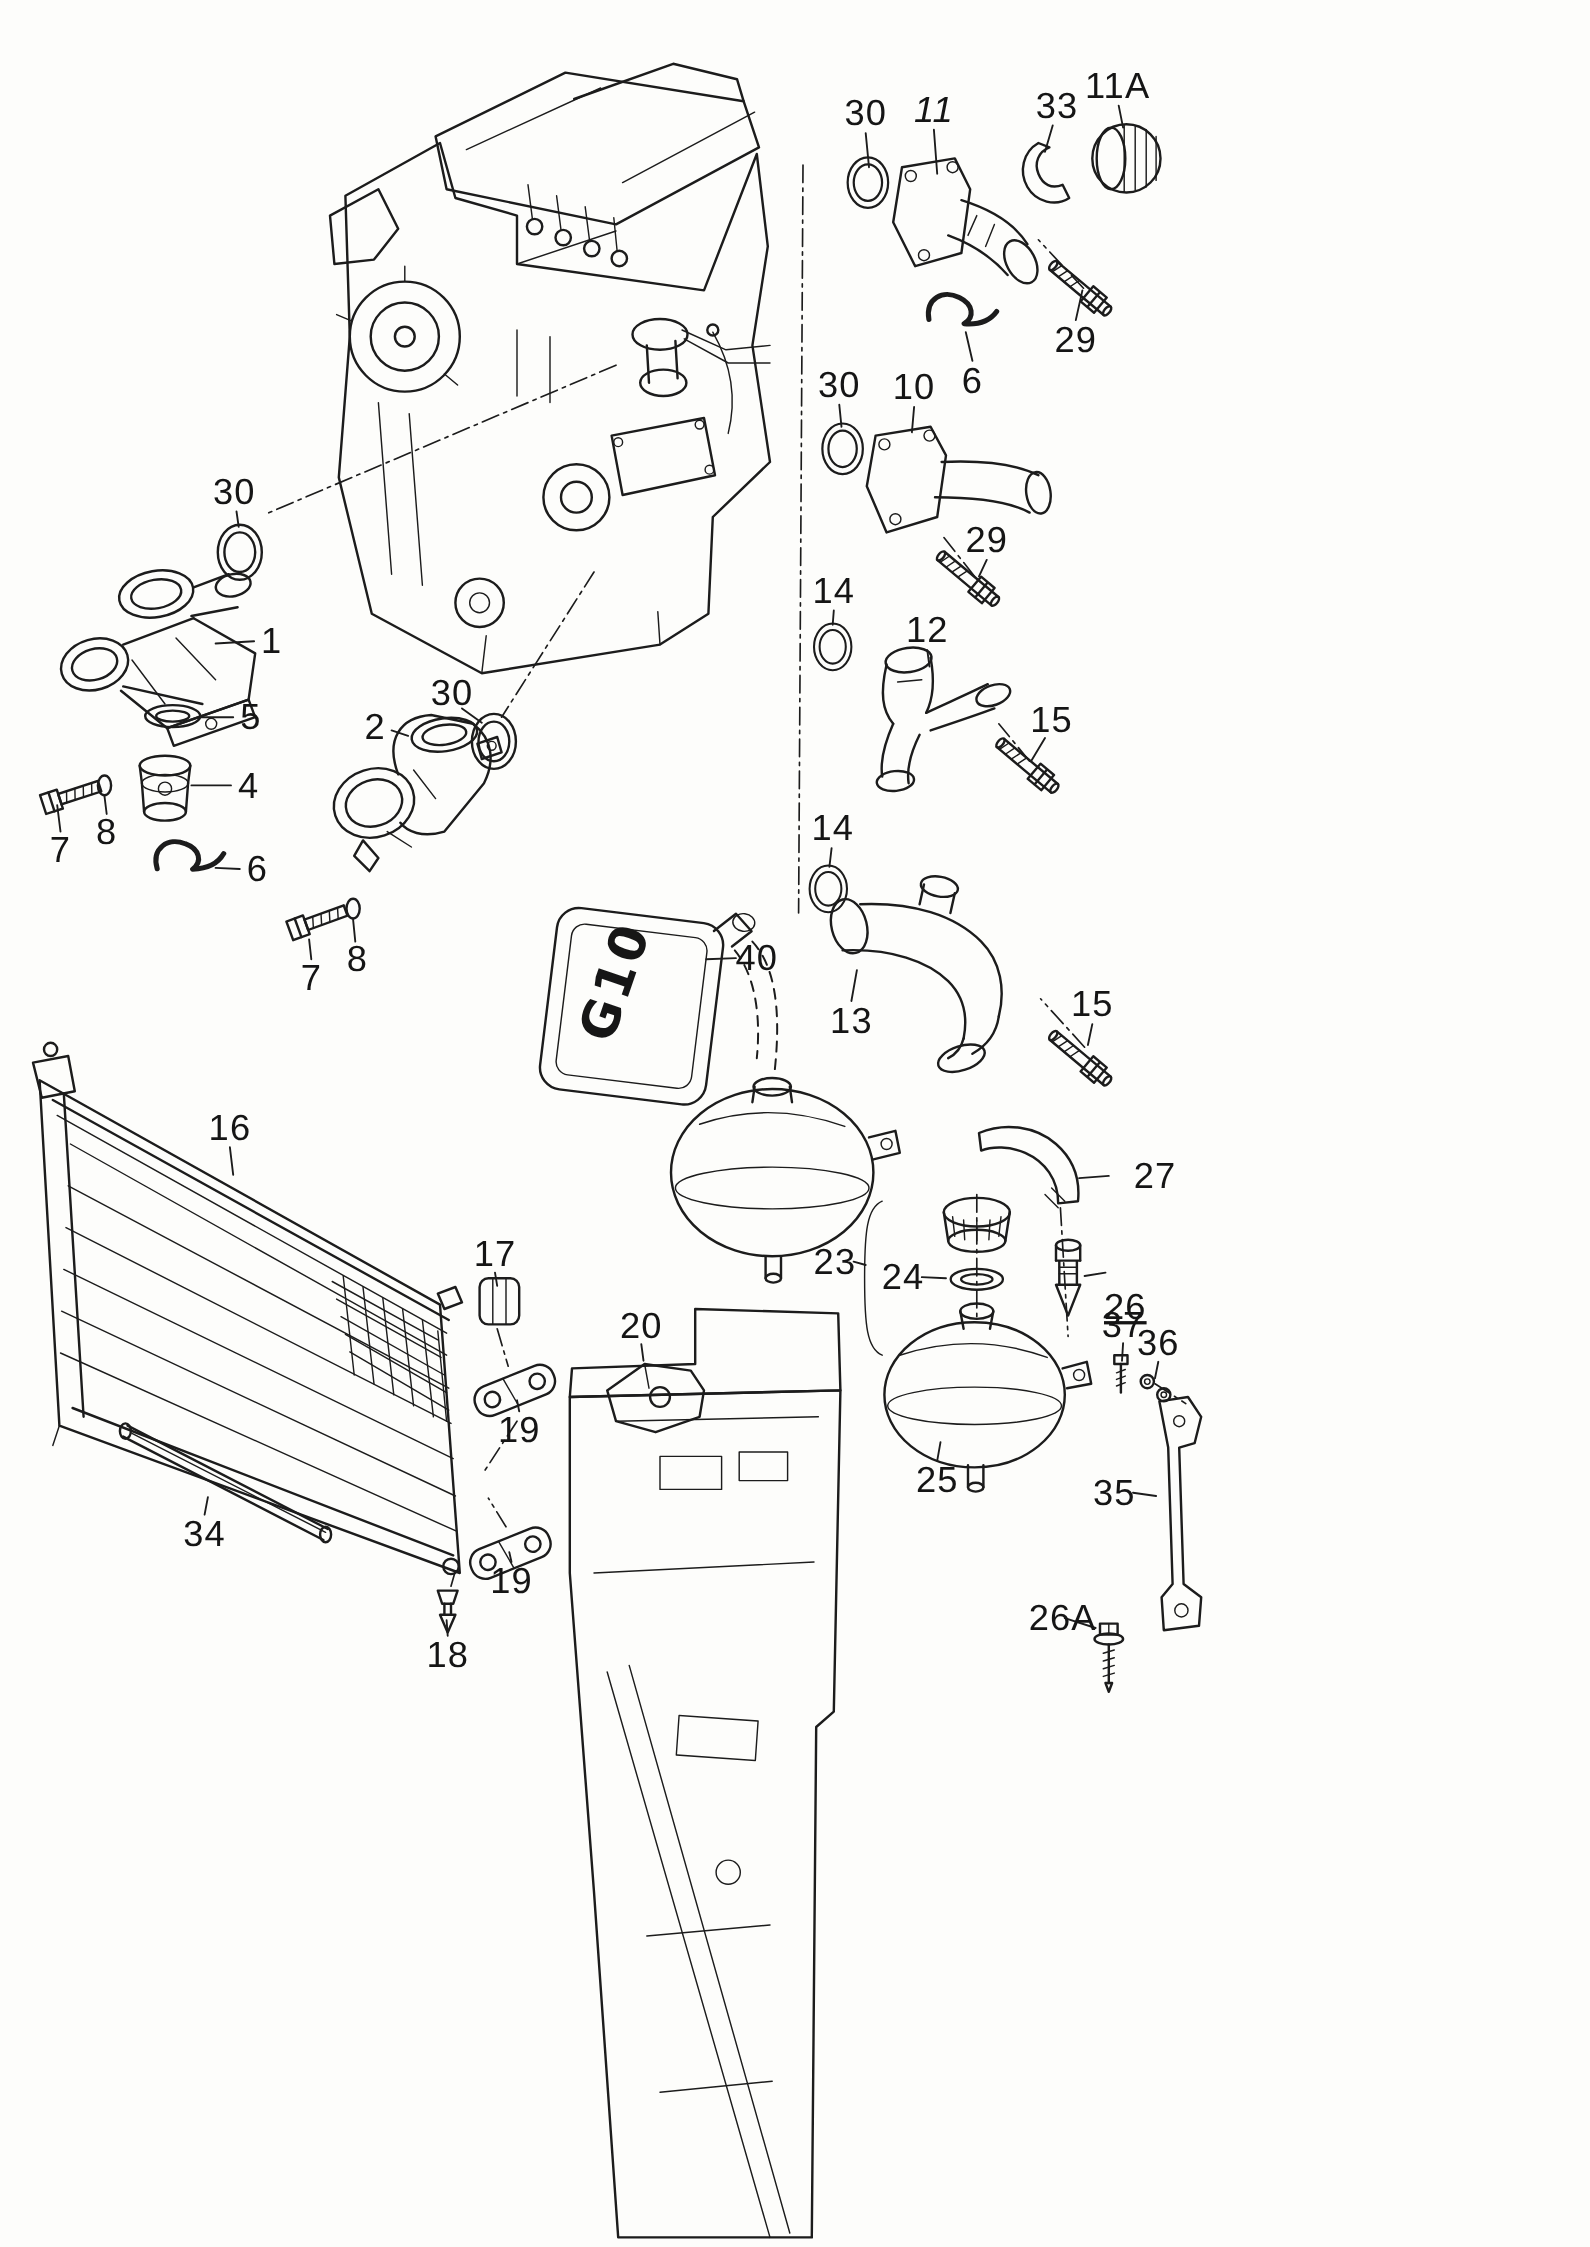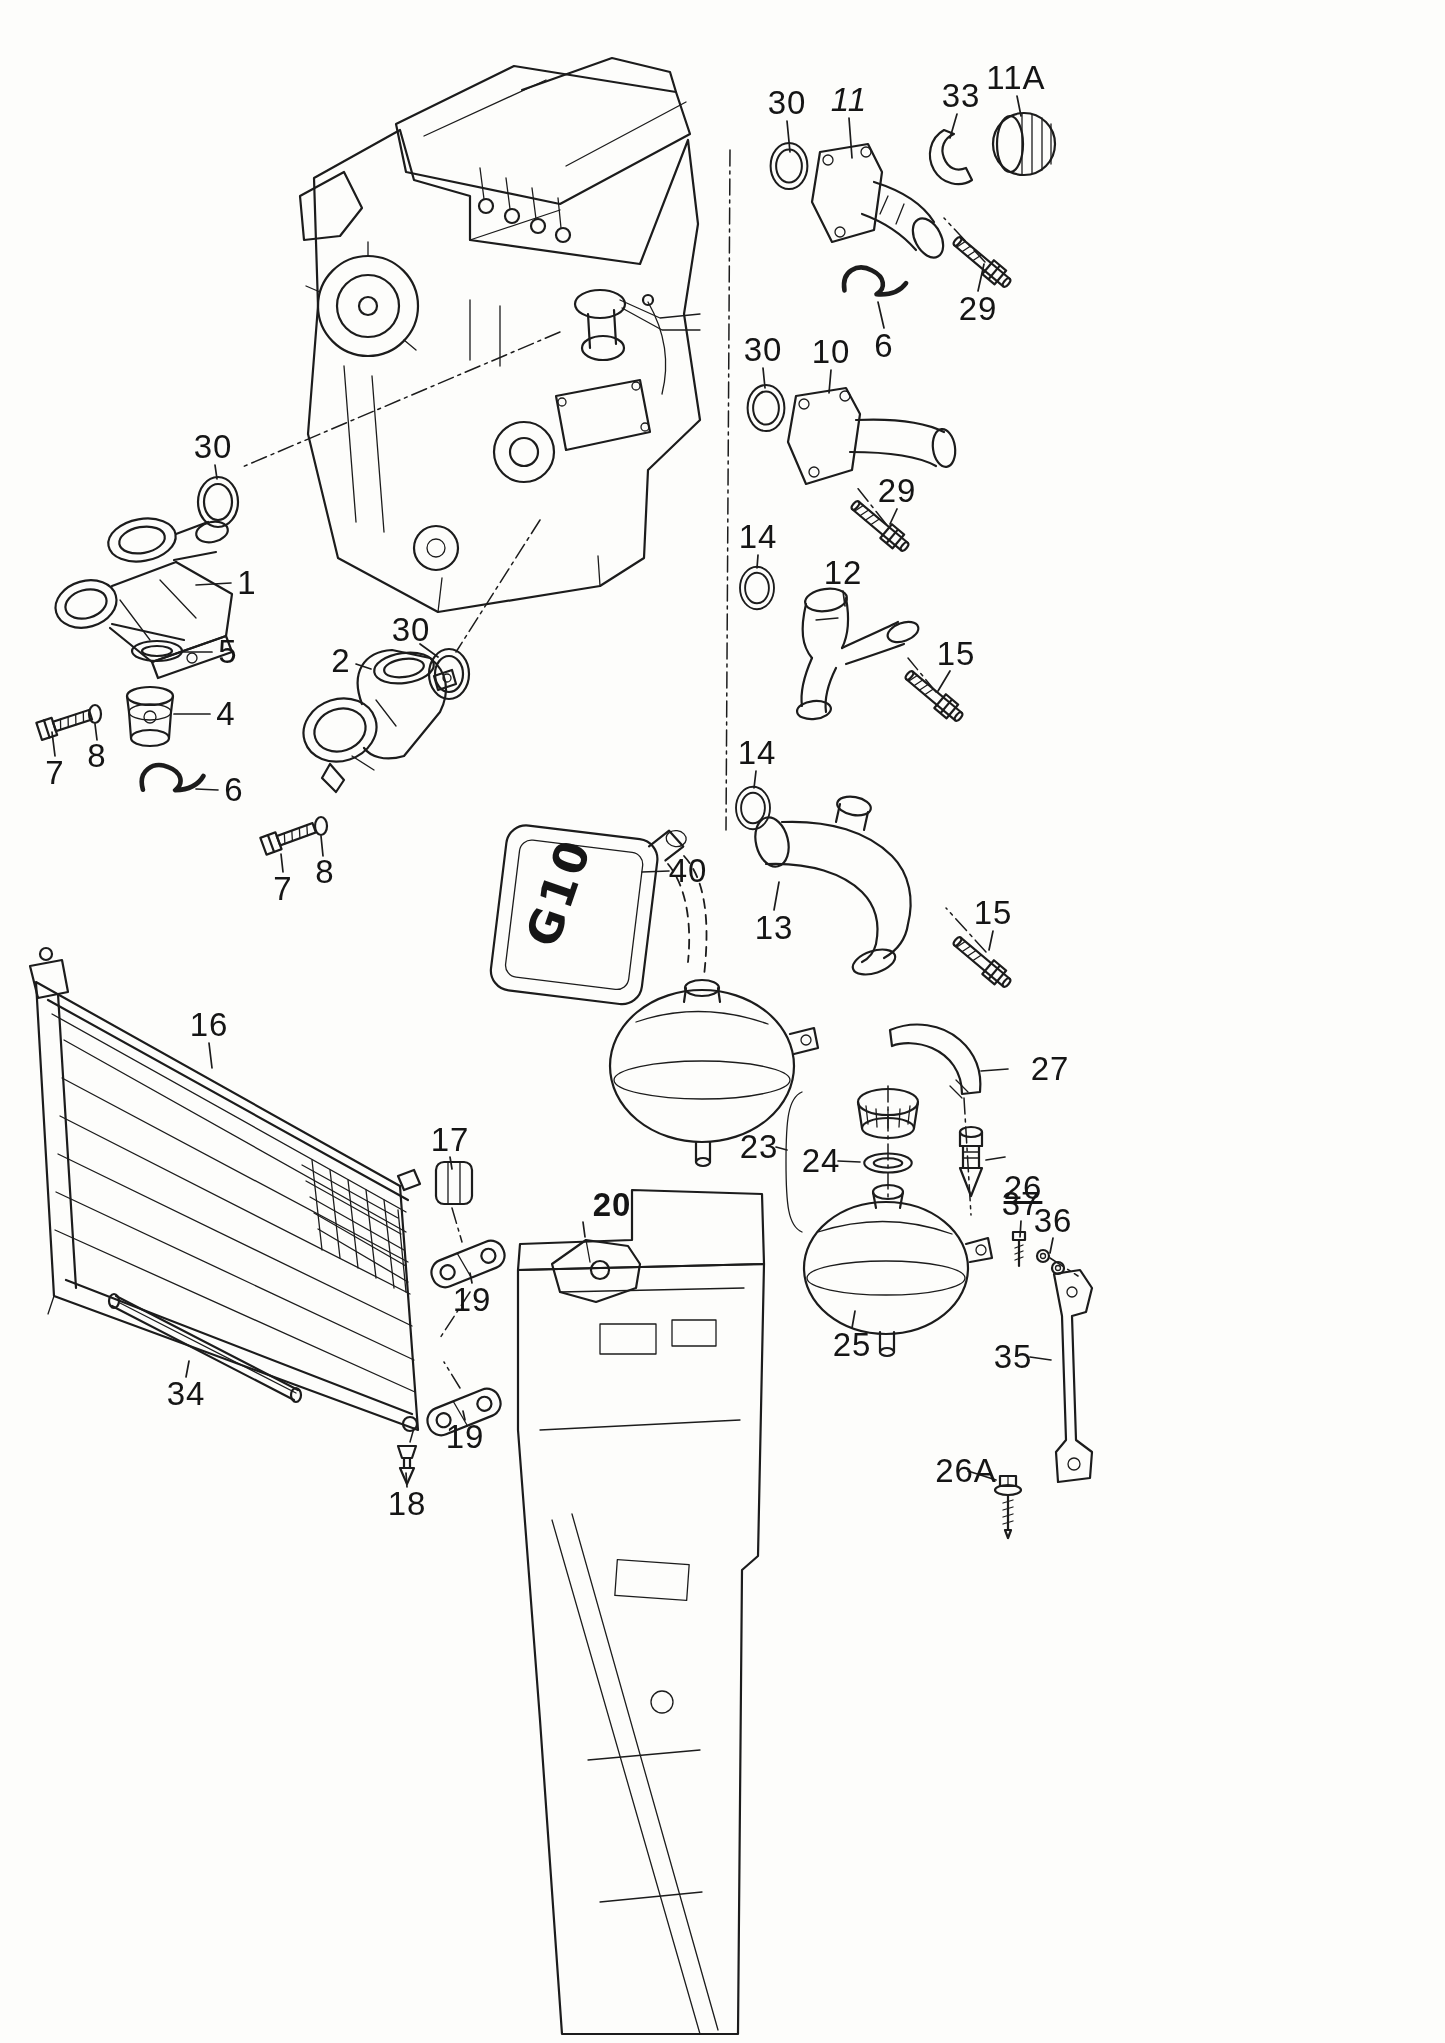--- a/index.html
+++ b/index.html
@@ -446,21 +446,21 @@
       <div class="callout" style="left: 341px; top: 661px;">2</div>
       <div class="callout" style="left: 411px; top: 630px;">30</div>
       <div class="callout" style="left: 55px; top: 773px;">7</div>
       <div class="callout" style="left: 97px; top: 756px;">8</div>
       <div class="callout" style="left: 234px; top: 790px;">6</div>
       <div class="callout" style="left: 283px; top: 889px;">7</div>
       <div class="callout" style="left: 325px; top: 872px;">8</div>
       <div class="callout" style="left: 688px; top: 871px;">40</div>
       <div class="callout" style="left: 209px; top: 1025px;">16</div>
       <div class="callout" style="left: 450px; top: 1140px;">17</div>
-      <div class="callout" style="left: 612px; top: 1205px; font-weight: bold;">20</div>
+      <div class="callout" style="left: 583px; top: 1205px;">20</div>
       <div class="callout" style="left: 759px; top: 1147px;">23</div>
       <div class="callout" style="left: 821px; top: 1161px;">24</div>
       <div class="callout" style="left: 1026px; top: 1069px; margin-left: 24px;">27</div>
       <div class="callout" style="left: 1023px; top: 1188px; text-decoration: underline;">26</div>
       <div class="callout" style="left: 1021px; top: 1204px;">37</div>
       <div class="callout" style="left: 1053px; top: 1221px;">36</div>
       <div class="callout" style="left: 472px; top: 1300px;">19</div>
       <div class="callout" style="left: 186px; top: 1394px;">34</div>
       <div class="callout" style="left: 465px; top: 1437px;">19</div>
       <div class="callout" style="left: 407px; top: 1504px;">18</div>

